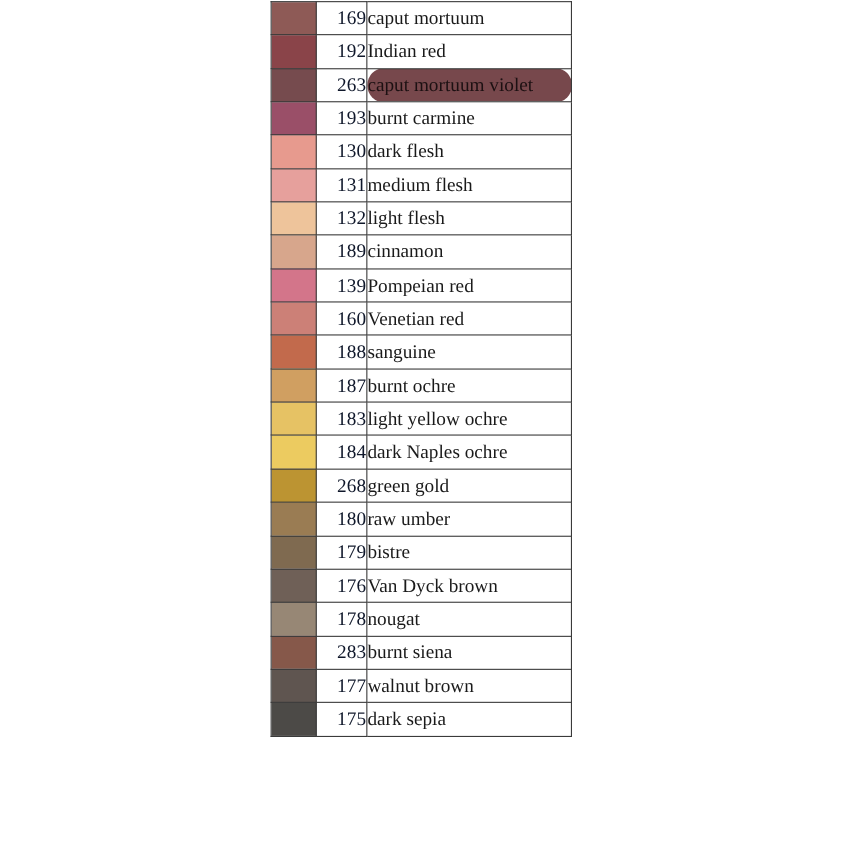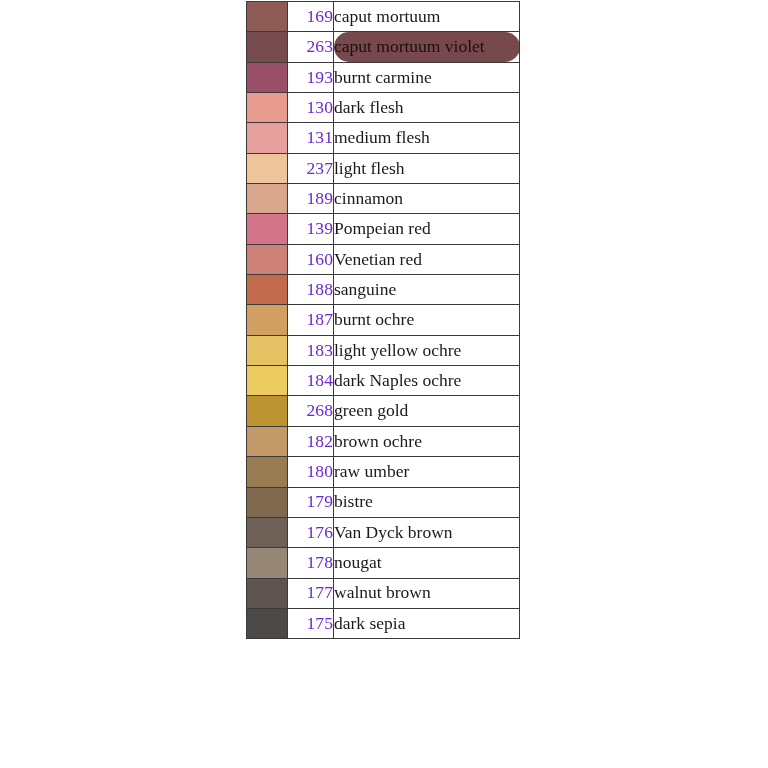--- a/index.html
+++ b/index.html
@@ -40,21 +40,21 @@
     border-left: 1px solid #3a3a3a;
     border-right: 1px solid #3a3a3a;
     border-top: 1px solid #2b2b2b;
     border-bottom: 1px solid #2b2b2b;
   }
   td.code-cell {
     width: 45px;
     text-align: right;
     padding-right: 5px;
     font-size: 17.5px;
-    color: #6d28d9;
+    color: #0f172a;
     line-height: 1;
     letter-spacing: 0.1px;
   }
   td.name-cell {
     width: 185px;
     text-align: left;
     padding-left: 7px;
     font-size: 17.5px;
     color: #1a1a1a;
     line-height: 1;
@@ -70,20 +70,25 @@
 <body>
 
 <div id="chart-wrap">
   <table class="swatch-table">
     <tbody id="swatch-body">
         <tr>
           <td class="swatch-cell" style="background-color: rgb(142, 90, 86);"></td>
           <td class="code-cell">169</td>
           <td class="name-cell">caput mortuum</td>
         </tr>
+        <tr>
+          <td class="swatch-cell" style="background-color: rgb(138, 68, 73);"></td>
+          <td class="code-cell">192</td>
+          <td class="name-cell">Indian red</td>
+        </tr>
         <tr class="row-selected">
           <td class="swatch-cell" style="background-color: rgb(118, 75, 78);"></td>
           <td class="code-cell">263</td>
           <td class="name-cell" style="background-color: rgb(119, 72, 76); border-radius: 15px;">caput mortuum violet</td>
         </tr>
         <tr>
           <td class="swatch-cell" style="background-color: rgb(154, 79, 104);"></td>
           <td class="code-cell">193</td>
           <td class="name-cell">burnt carmine</td>
         </tr>
@@ -92,21 +97,21 @@
           <td class="code-cell">130</td>
           <td class="name-cell">dark flesh</td>
         </tr>
         <tr>
           <td class="swatch-cell" style="background-color: rgb(230, 160, 156);"></td>
           <td class="code-cell">131</td>
           <td class="name-cell">medium flesh</td>
         </tr>
         <tr>
           <td class="swatch-cell" style="background-color: rgb(238, 196, 155);"></td>
-          <td class="code-cell">237</td>
+          <td class="code-cell">132</td>
           <td class="name-cell">light flesh</td>
         </tr>
         <tr>
           <td class="swatch-cell" style="background-color: rgb(215, 166, 140);"></td>
           <td class="code-cell">189</td>
           <td class="name-cell">cinnamon</td>
         </tr>
         <tr>
           <td class="swatch-cell" style="background-color: rgb(211, 117, 138);"></td>
           <td class="code-cell">139</td>
@@ -136,45 +141,45 @@
           <td class="swatch-cell" style="background-color: rgb(236, 203, 96);"></td>
           <td class="code-cell">184</td>
           <td class="name-cell">dark Naples ochre</td>
         </tr>
         <tr>
           <td class="swatch-cell" style="background-color: rgb(188, 148, 50);"></td>
           <td class="code-cell">268</td>
           <td class="name-cell">green gold</td>
         </tr>
         <tr>
-          <td class="swatch-cell" style="background-color: rgb(194, 154, 106);"></td>
-          <td class="code-cell">182</td>
-          <td class="name-cell">brown ochre</td>
-        </tr>
-        <tr>
           <td class="swatch-cell" style="background-color: rgb(154, 124, 83);"></td>
           <td class="code-cell">180</td>
           <td class="name-cell">raw umber</td>
         </tr>
         <tr>
           <td class="swatch-cell" style="background-color: rgb(127, 106, 80);"></td>
           <td class="code-cell">179</td>
           <td class="name-cell">bistre</td>
         </tr>
         <tr>
           <td class="swatch-cell" style="background-color: rgb(111, 96, 87);"></td>
           <td class="code-cell">176</td>
           <td class="name-cell">Van Dyck brown</td>
         </tr>
         <tr>
           <td class="swatch-cell" style="background-color: rgb(151, 135, 117);"></td>
           <td class="code-cell">178</td>
           <td class="name-cell">nougat</td>
         </tr>
         <tr>
+          <td class="swatch-cell" style="background-color: rgb(134, 88, 74);"></td>
+          <td class="code-cell">283</td>
+          <td class="name-cell">burnt siena</td>
+        </tr>
+        <tr>
           <td class="swatch-cell" style="background-color: rgb(95, 85, 80);"></td>
           <td class="code-cell">177</td>
           <td class="name-cell">walnut brown</td>
         </tr>
         <tr>
           <td class="swatch-cell" style="background-color: rgb(76, 74, 71);"></td>
           <td class="code-cell">175</td>
           <td class="name-cell">dark sepia</td>
         </tr>
       </tbody>

